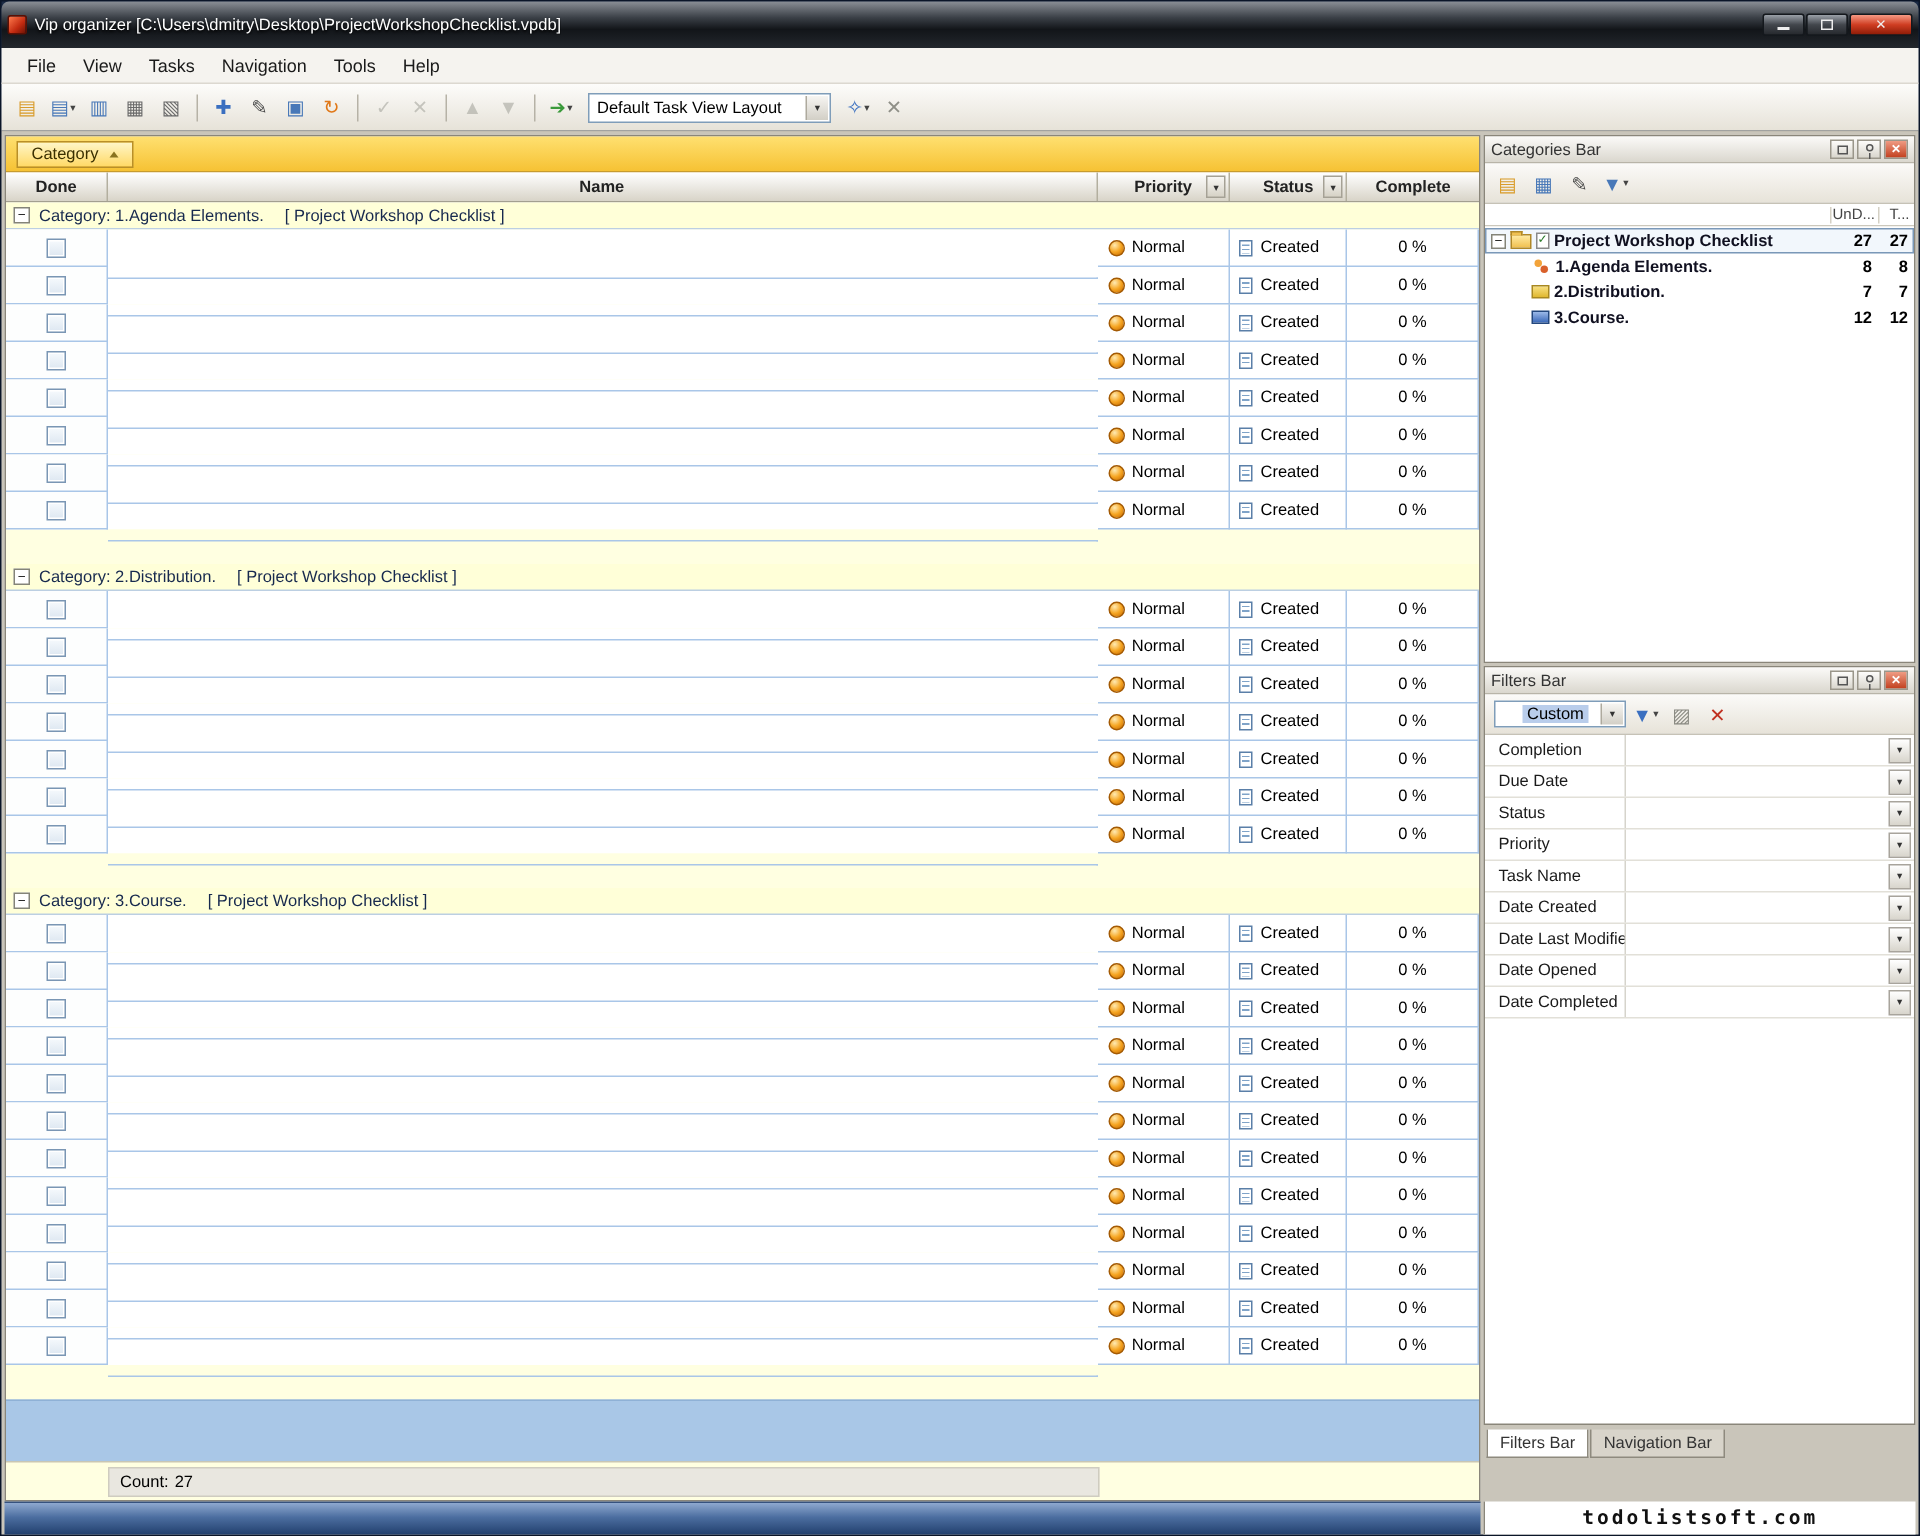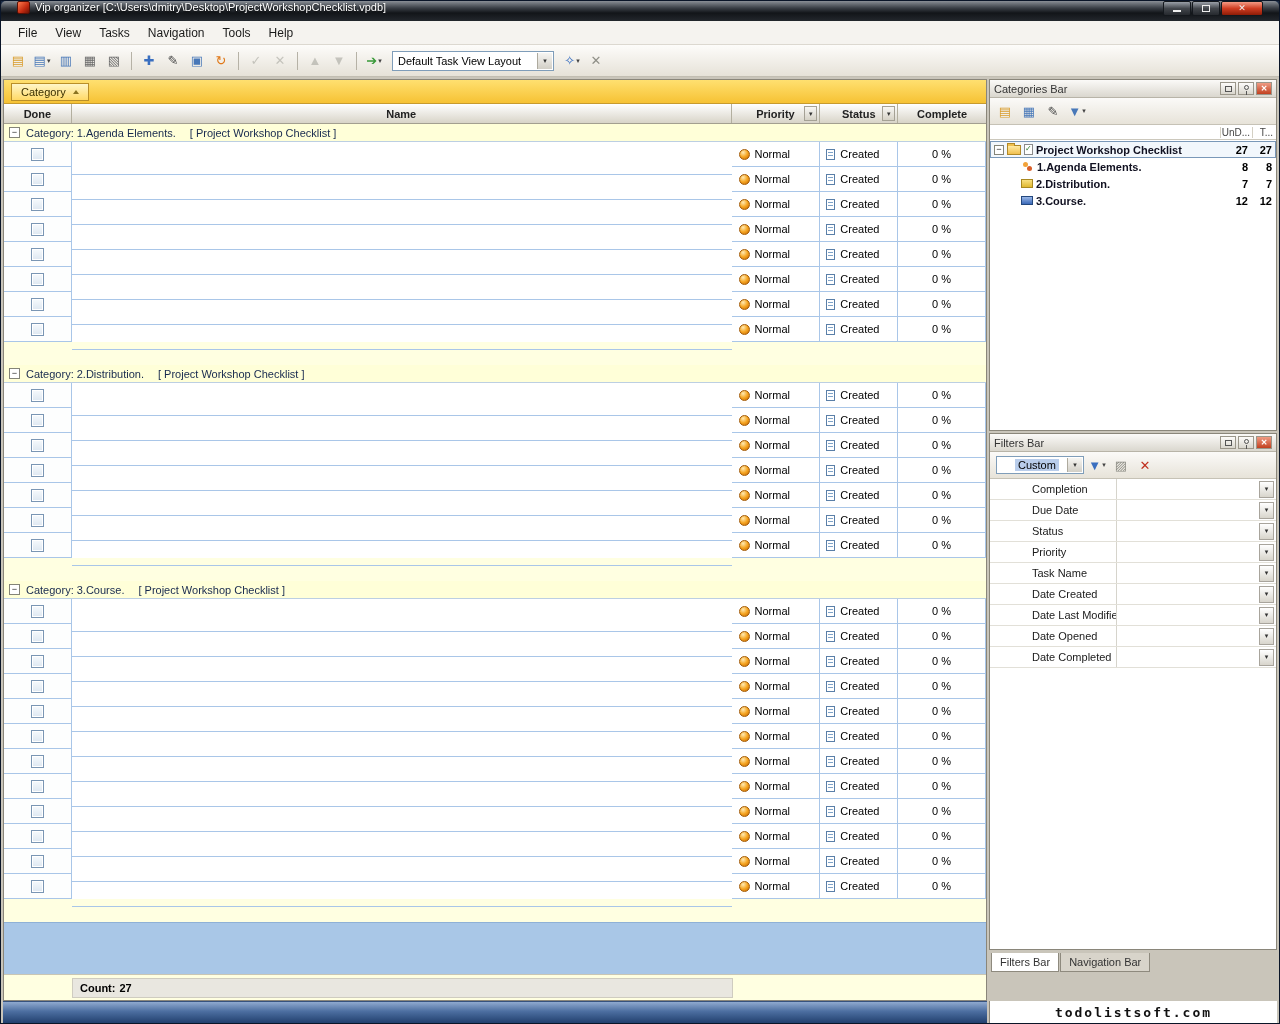--- a/index.html
+++ b/index.html
@@ -1,21 +1,21 @@
 <!DOCTYPE html>
 <html><head>
 <meta charset="utf-8">
 <style>
 *{margin:0;padding:0;box-sizing:border-box;}
 html,body{width:1280px;height:1024px;overflow:hidden;}
 body{font-family:"Liberation Sans",sans-serif;font-size:11px;color:#000;background:#1b2b45;}
 .window{position:absolute;inset:0;display:flex;flex-direction:column;border:1px solid #0a1528;}
 
 
-.titlebar{height:20px;background:linear-gradient(#8a8f96,#3a3f46 35%,#121519 60%,#23272d);display:flex;align-items:flex-start;padding:0 16px;gap:5px;border-radius:5px 5px 0 0;}
+.titlebar{height:31px;background:linear-gradient(#8a8f96,#3a3f46 35%,#121519 60%,#23272d);display:flex;align-items:center;padding:0 4px;gap:5px;border-radius:5px 5px 0 0;}
 .app-icon{width:13px;height:13px;border-radius:2px;background:linear-gradient(135deg,#ff7a4d,#c22a10 60%,#6e1406);border:1px solid #5a1005;flex:0 0 auto;}
 .title-text{color:#fff;font-size:11px;text-shadow:0 1px 2px #000;white-space:nowrap;overflow:hidden;}
 .win-controls{margin-left:auto;display:flex;gap:1px;}
 .wbtn{width:28px;height:15px;border:1px solid #14181d;border-radius:2px;background:linear-gradient(#9aa0a8,#42464c 50%,#26292e);color:#f0f0f0;display:flex;align-items:center;justify-content:center;font-size:9px;line-height:1;}
 .wbtn.close{width:42px;background:linear-gradient(#f59a84,#cf3d22 50%,#8e1c07);}
 .glyph-min{width:8px;height:2px;background:#eee;margin-top:5px;}
 .glyph-max{width:8px;height:7px;border:1px solid #eee;}
 
 
 .menubar{height:24px;background:#f5f3ef;border-bottom:1px solid #dcd8d0;display:flex;align-items:center;padding-left:8px;font-size:12px;color:#1a1a1a;}
@@ -68,21 +68,21 @@
 .trow .c-status{padding-left:6px;gap:5px;}
 .trow .c-complete{justify-content:center;}
 .checkbox{width:13px;height:13px;border:1px solid #7a96b4;background:linear-gradient(#f6fafd,#dde7f1);box-shadow:inset 0 0 0 1px #fff;}
 .ball{width:11px;height:11px;border-radius:50%;background:radial-gradient(circle at 35% 28%,#ffeab2,#f6a623 50%,#c76a00 95%);border:1px solid #a35a04;flex:0 0 auto;}
 .doc{width:9px;height:11px;background:#fff;border:1px solid #5a7fa8;position:relative;flex:0 0 auto;}
 .doc::after{content:"";position:absolute;left:1px;right:1px;top:2px;height:6px;background:repeating-linear-gradient(#7fa3c8 0 1px,transparent 1px 3px);}
 .gspacer{height:23px;background:#ffffe1;}
 .blue-fill{flex:1;background:#a9c7e7;border-top:1px solid #8fb1d6;min-height:10px;}
 .count-row{height:26px;background:#ffffe1;display:flex;align-items:center;border-top:1px solid #c9c6b4;}
 .count-box{margin-left:68px;width:661px;height:20px;background:#e9e7e0;border:1px solid #cfccc0;display:flex;align-items:center;padding-left:7px;gap:4px;}
-.count-box .b{font-weight:bold;}
+.count-box .b{font-weight:normal;}
 .bottom-frame{height:22px;background:linear-gradient(#8fa9cf,#4c6ea0 45%,#22406e);border-top:1px solid #36527e;}
 
 
 .right-col{flex:1;display:flex;flex-direction:column;min-height:0;gap:2px;}
 .panel{border:1px solid #8a867a;background:#fff;display:flex;flex-direction:column;min-height:0;}
 .cat-panel{height:352px;}
 .filters-panel{flex:1;}
 .panel-header{height:18px;background:linear-gradient(#fbfaf8,#dad7ce);border-bottom:1px solid #b8b4a8;display:flex;align-items:center;padding:0 4px;color:#333;}
 .ph-btns{margin-left:auto;display:flex;gap:2px;}
 .phb{width:16px;height:13px;border:1px solid #9a968a;background:linear-gradient(#fdfcfa,#d9d6cd);display:flex;align-items:center;justify-content:center;font-size:8px;color:#333;line-height:1;}
@@ -107,21 +107,21 @@
 .folder-ic::before{content:"";position:absolute;left:-1px;top:-3px;width:6px;height:2px;background:#f0c050;border:1px solid #b08828;border-bottom:none;}
 .check-ic{width:9px;height:11px;background:#fff;border:1px solid #8a8a8a;position:relative;flex:0 0 auto;}
 .check-ic::after{content:"✓";position:absolute;left:0px;top:-1px;font-size:8px;color:#2a7a2a;}
 .cat-ic{flex:0 0 auto;}
 .agenda-category-icon{width:13px;height:12px;position:relative;}
 .agenda-category-icon::before{content:"";position:absolute;left:2px;top:1px;width:5px;height:5px;border-radius:50%;background:#f2a33a;box-shadow:4px 4px 0 #d9602b;}
 .distribution-category-icon{width:12px;height:9px;background:linear-gradient(#f8e080,#e0b830);border:1px solid #a88820;}
 .course-category-icon{width:12px;height:9px;background:linear-gradient(#9ab8e8,#3a68b8);border:1px solid #24487e;}
 
 .filter-fields{background:#fff;}
-.frow{height:21px;display:flex;align-items:center;border-bottom:1px solid #e2e0d8;padding-left:33px;}
+.frow{height:21px;display:flex;align-items:center;border-bottom:1px solid #e2e0d8;}
 .flabel{width:94px;align-self:stretch;display:flex;align-items:center;padding-left:9px;border-right:1px solid #d6d4cc;color:#1a1a1a;white-space:nowrap;overflow:hidden;}
 .fvalue{flex:1;align-self:stretch;}
 .fdd{width:15px;height:17px;border:1px solid #a8a49c;background:linear-gradient(#fff,#d8d5cc);display:flex;align-items:center;justify-content:center;font-size:7px;color:#333;margin-right:2px;flex:0 0 auto;}
 
 .panel-tabs{height:20px;display:flex;align-items:stretch;background:#c9c5ba;padding:1px 0 0 2px;gap:1px;}
 .ptab{padding:2px 8px;border:1px solid #8e8a7e;border-top:none;background:#d8d4ca;color:#333;display:flex;align-items:center;}
 .ptab.active{background:#fff;font-weight:normal;}
 .branding{height:22px;background:#fff;display:flex;align-items:center;justify-content:center;font-family:"DejaVu Sans Mono",monospace;font-weight:bold;font-size:13px;letter-spacing:2px;color:#111;border-left:1px solid #8a867a;margin-top:27px;}
 </style>
 </head>

